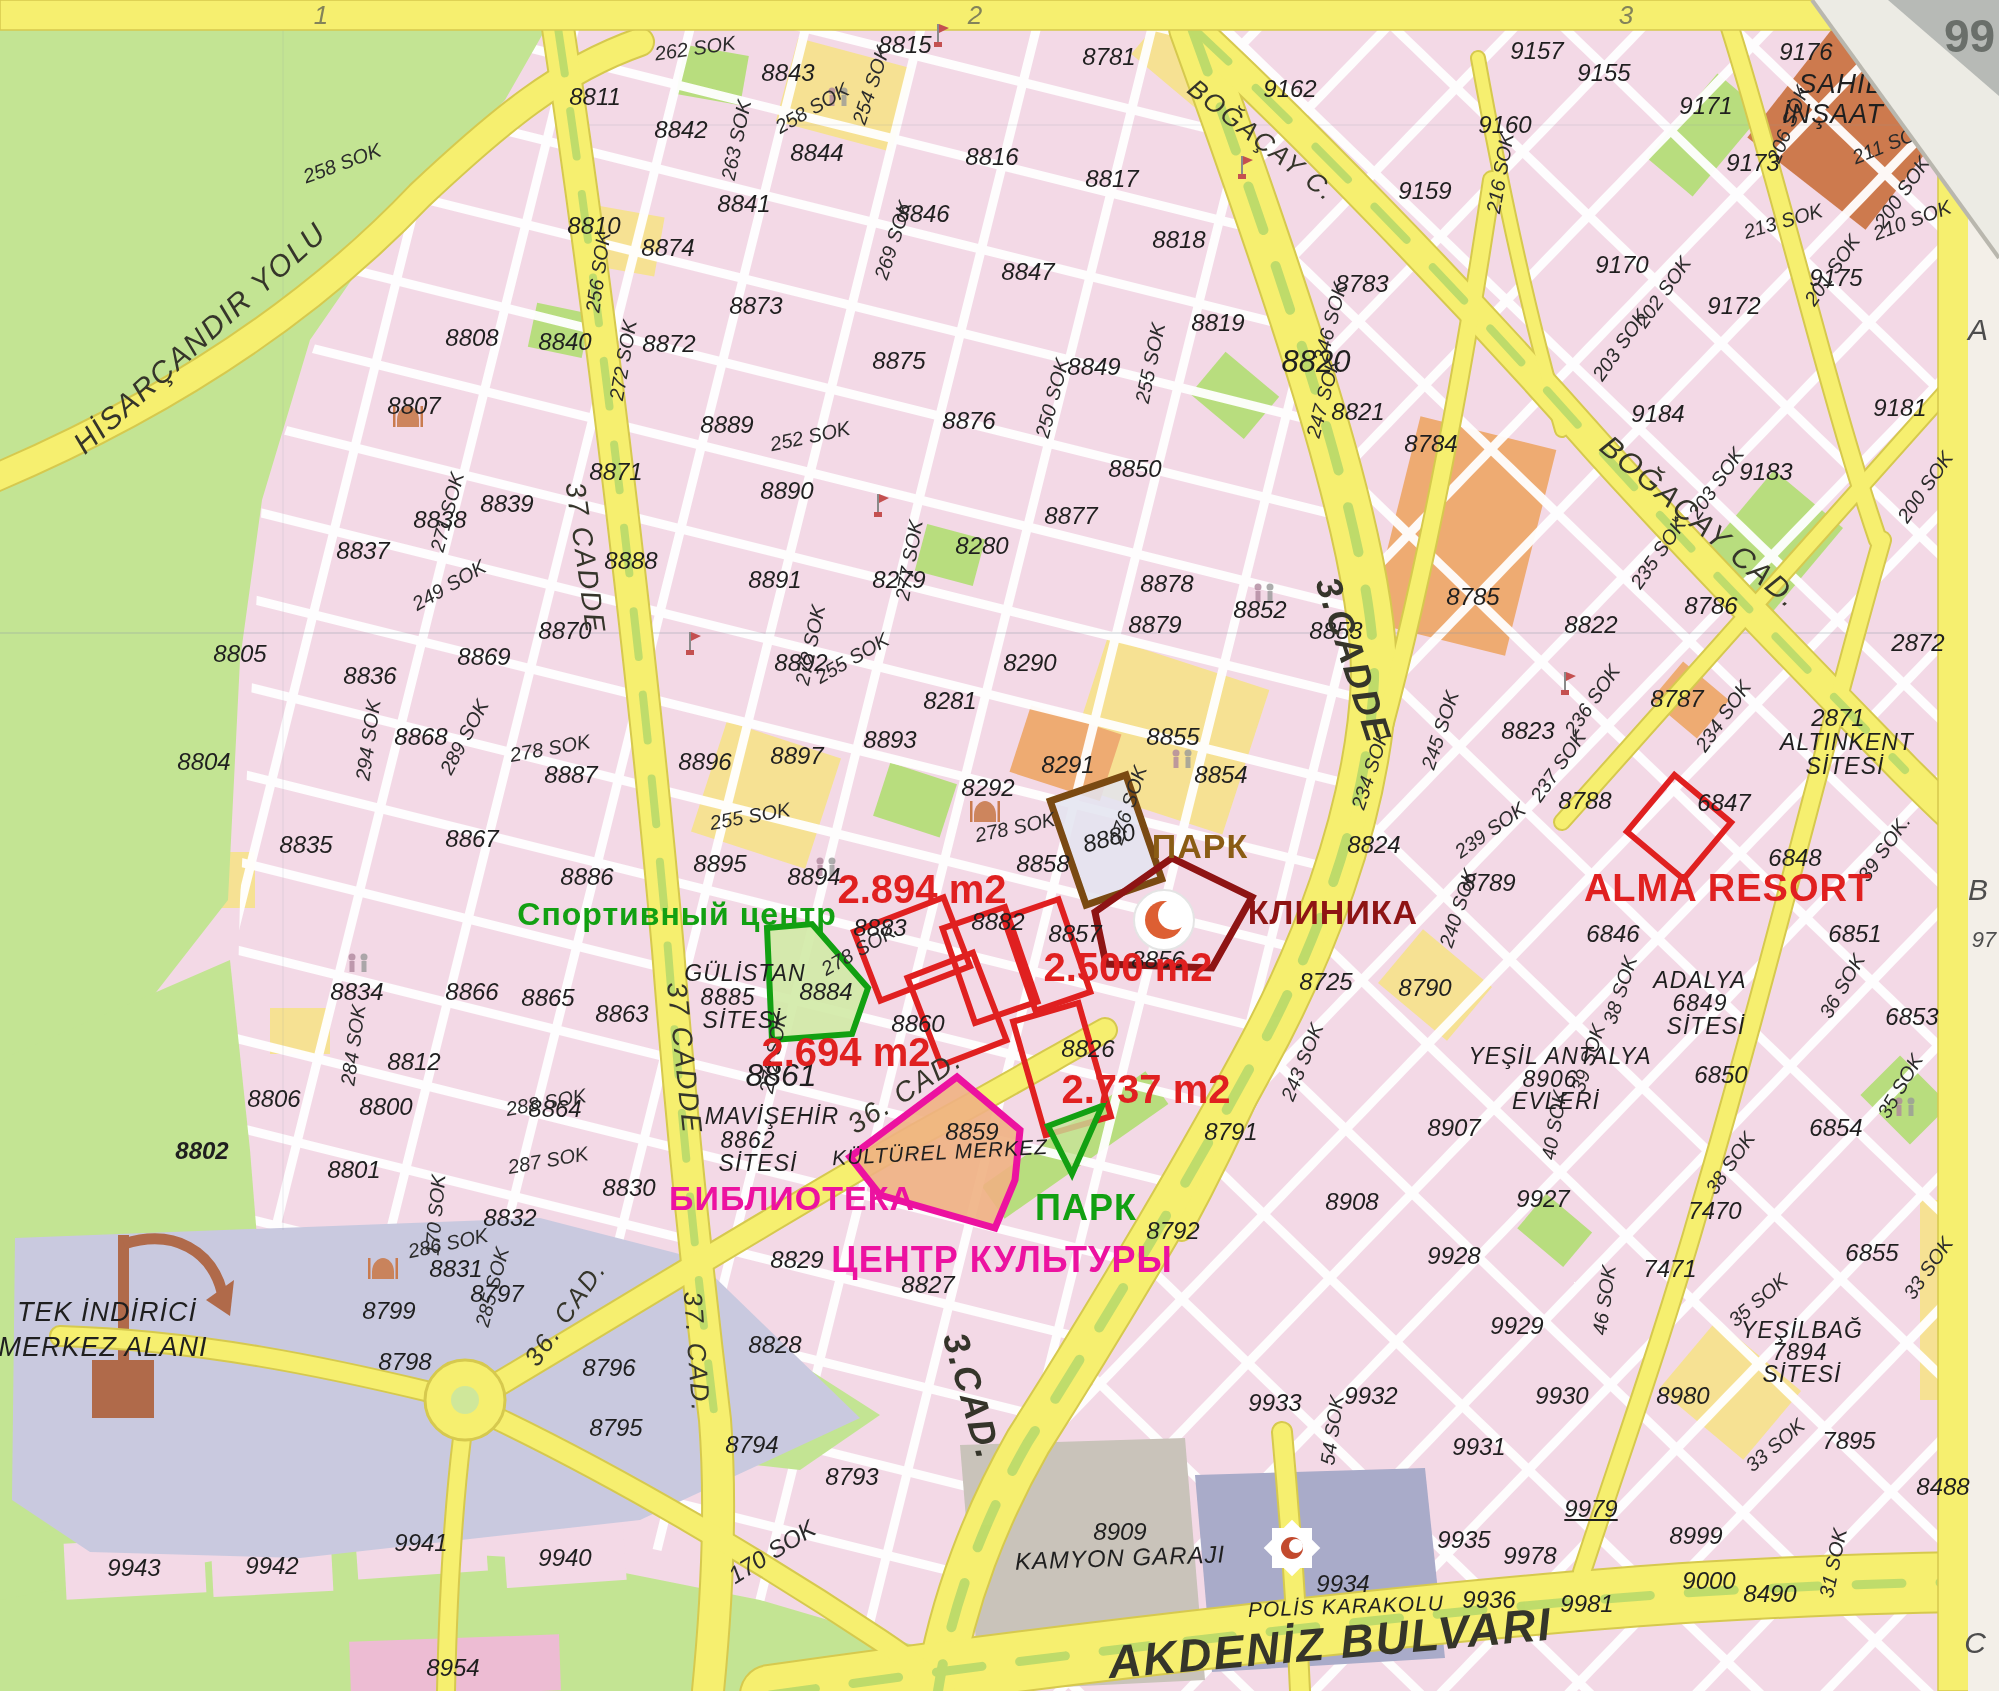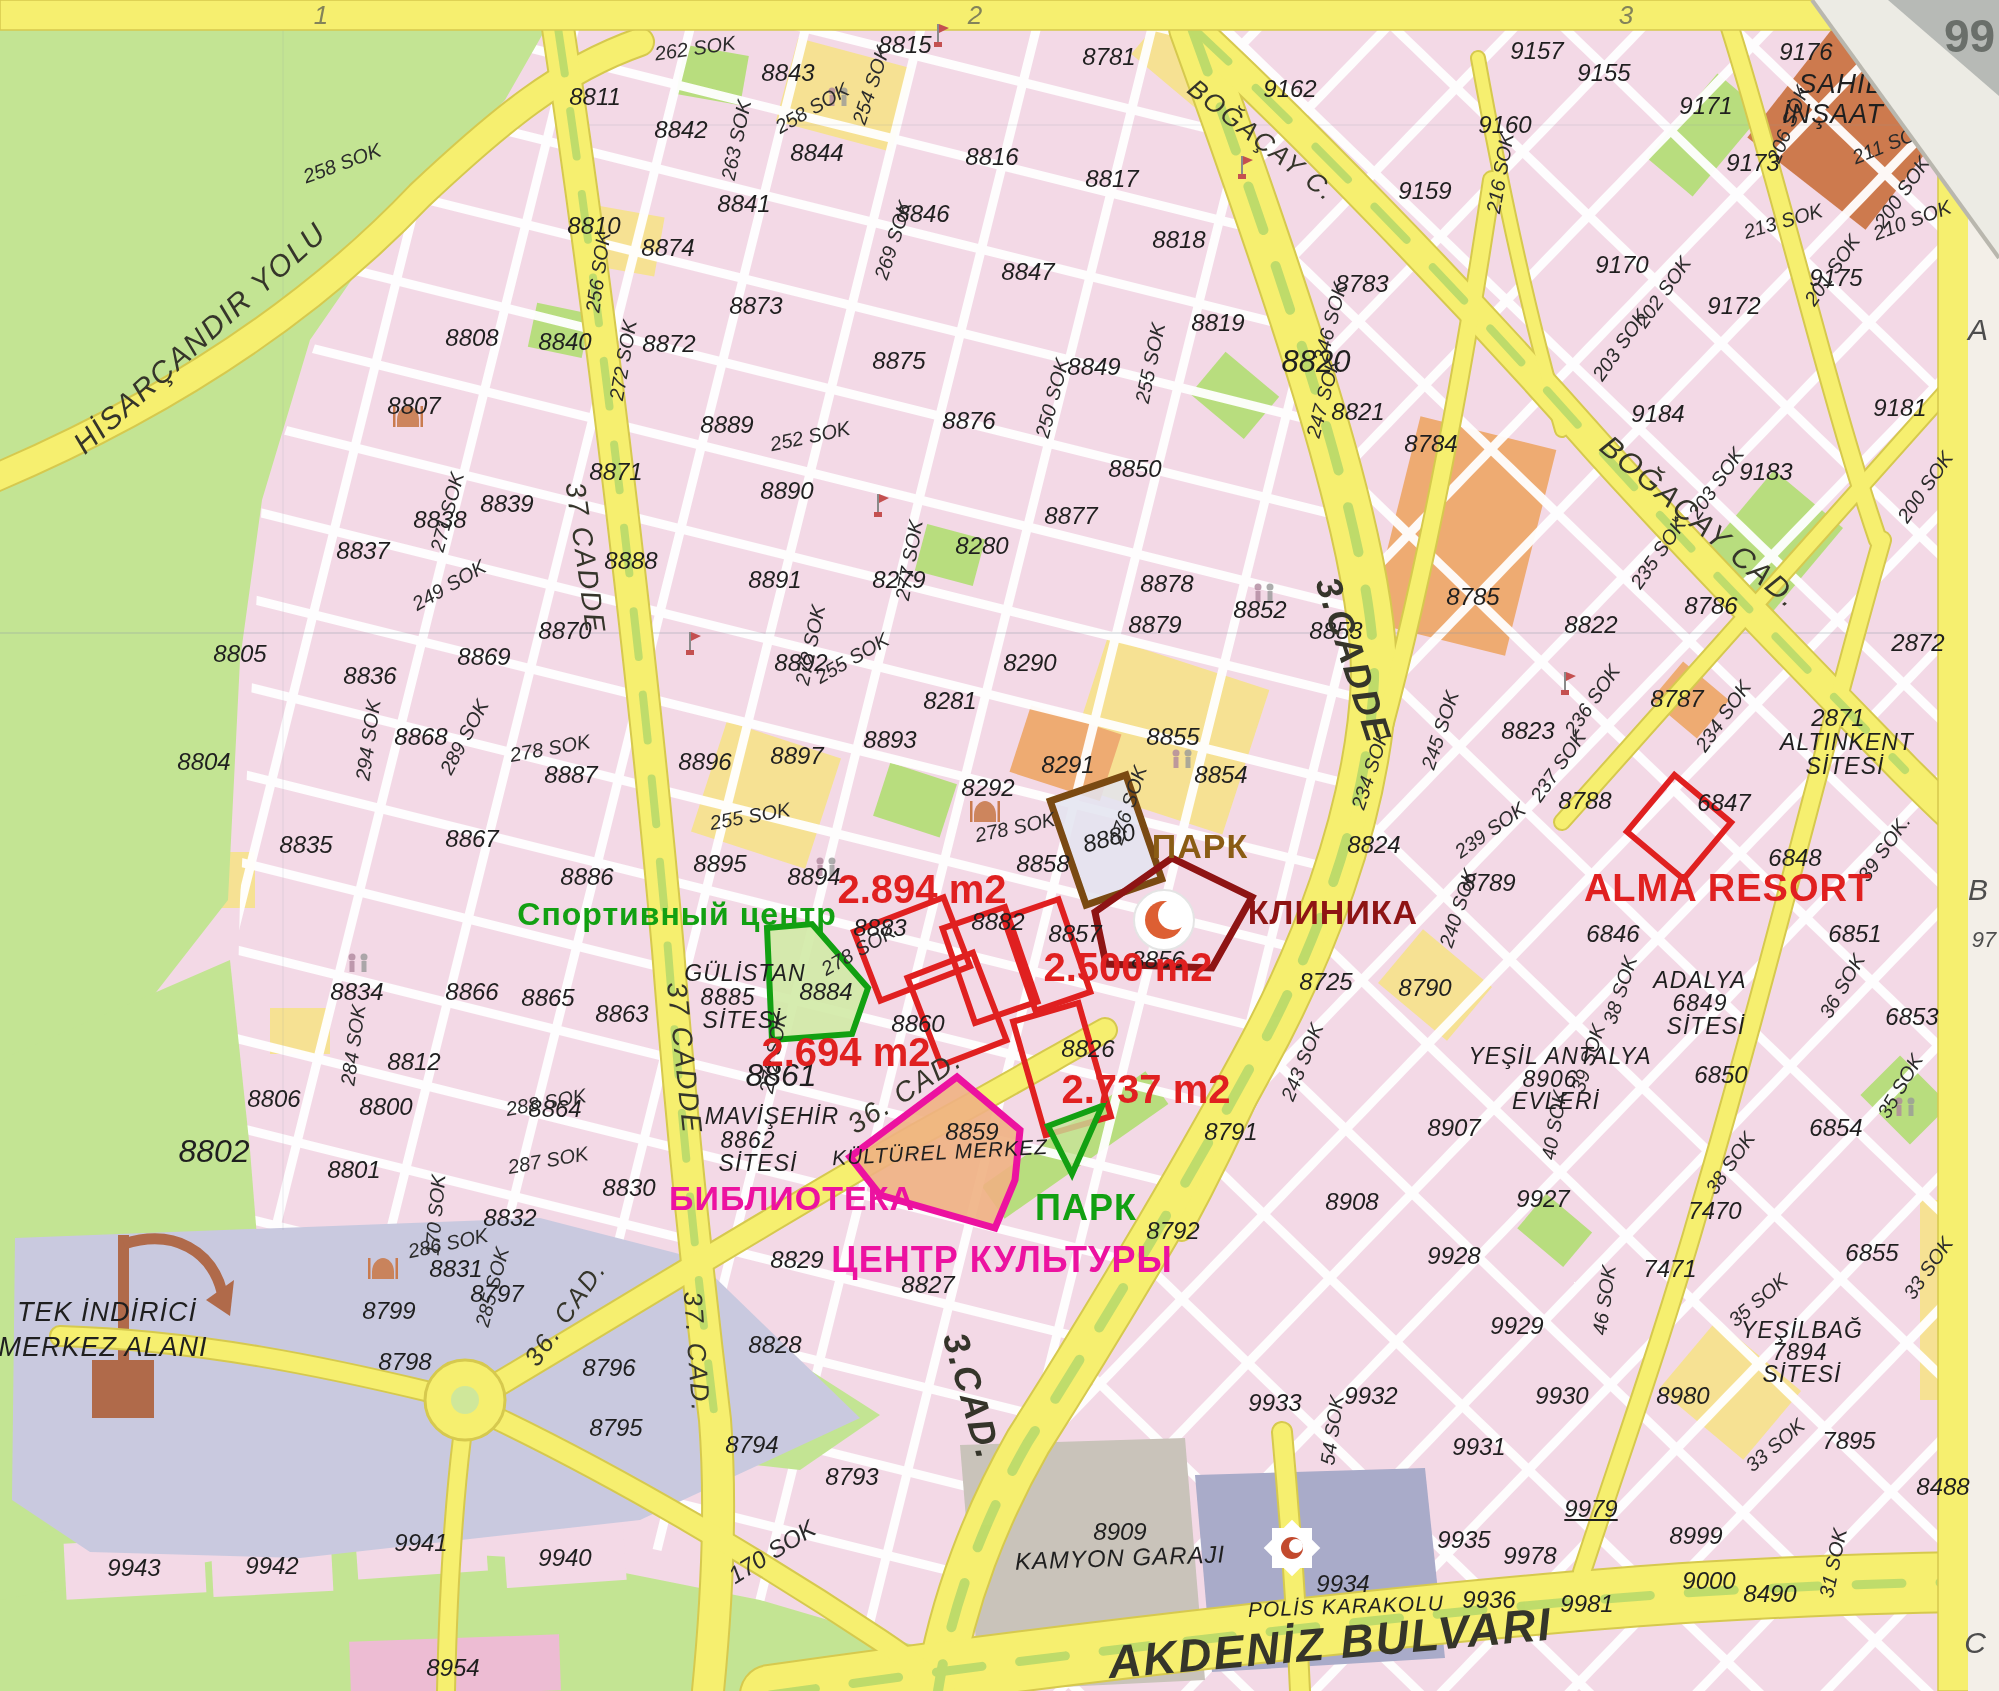--- a/index.html
+++ b/index.html
@@ -334,21 +334,21 @@
       <span class="lbl block" style="left: 609px; top: 1368px; font-size: 24px; transform: translate(-50%, -50%) rotate(0deg);">8796</span>
       <span class="lbl block" style="left: 405px; top: 1362px; font-size: 24px; transform: translate(-50%, -50%) rotate(0deg);">8798</span>
       <span class="lbl block" style="left: 389px; top: 1311px; font-size: 24px; transform: translate(-50%, -50%) rotate(0deg);">8799</span>
       <span class="lbl block" style="left: 497px; top: 1294px; font-size: 24px; transform: translate(-50%, -50%) rotate(0deg);">8797</span>
       <span class="lbl block" style="left: 456px; top: 1269px; font-size: 24px; transform: translate(-50%, -50%) rotate(0deg);">8831</span>
       <span class="lbl block" style="left: 510px; top: 1218px; font-size: 24px; transform: translate(-50%, -50%) rotate(0deg);">8832</span>
       <span class="lbl block" style="left: 629px; top: 1188px; font-size: 24px; transform: translate(-50%, -50%) rotate(0deg);">8830</span>
       <span class="lbl block" style="left: 797px; top: 1260px; font-size: 24px; transform: translate(-50%, -50%) rotate(0deg);">8829</span>
       <span class="lbl block" style="left: 928px; top: 1285px; font-size: 24px; transform: translate(-50%, -50%) rotate(0deg);">8827</span>
       <span class="lbl block" style="left: 775px; top: 1345px; font-size: 24px; transform: translate(-50%, -50%) rotate(0deg);">8828</span>
-      <span class="lbl block" style="left: 214px; top: 1151px; font-size: 32px; transform: translate(-50%, -50%) rotate(0deg);">8802</span>
+      <span class="lbl block" style="left: 202px; top: 1151px; font-size: 24px; transform: translate(-50%, -50%) rotate(0deg); font-weight: bold;">8802</span>
       <span class="lbl block" style="left: 354px; top: 1170px; font-size: 24px; transform: translate(-50%, -50%) rotate(0deg);">8801</span>
       <span class="lbl block" style="left: 386px; top: 1107px; font-size: 24px; transform: translate(-50%, -50%) rotate(0deg);">8800</span>
       <span class="lbl block" style="left: 274px; top: 1099px; font-size: 24px; transform: translate(-50%, -50%) rotate(0deg);">8806</span>
       <span class="lbl block" style="left: 414px; top: 1062px; font-size: 24px; transform: translate(-50%, -50%) rotate(0deg);">8812</span>
       <span class="lbl block" style="left: 555px; top: 1109px; font-size: 24px; transform: translate(-50%, -50%) rotate(0deg);">8864</span>
       <span class="lbl block" style="left: 622px; top: 1014px; font-size: 24px; transform: translate(-50%, -50%) rotate(0deg);">8863</span>
       <span class="lbl block" style="left: 781px; top: 1075px; font-size: 32px; transform: translate(-50%, -50%) rotate(0deg);">8861</span>
       <span class="lbl block" style="left: 918px; top: 1024px; font-size: 24px; transform: translate(-50%, -50%) rotate(0deg);">8860</span>
       <span class="lbl block" style="left: 1043px; top: 864px; font-size: 24px; transform: translate(-50%, -50%) rotate(0deg);">8858</span>
       <span class="lbl block" style="left: 1075px; top: 934px; font-size: 24px; transform: translate(-50%, -50%) rotate(0deg);">8857</span>

